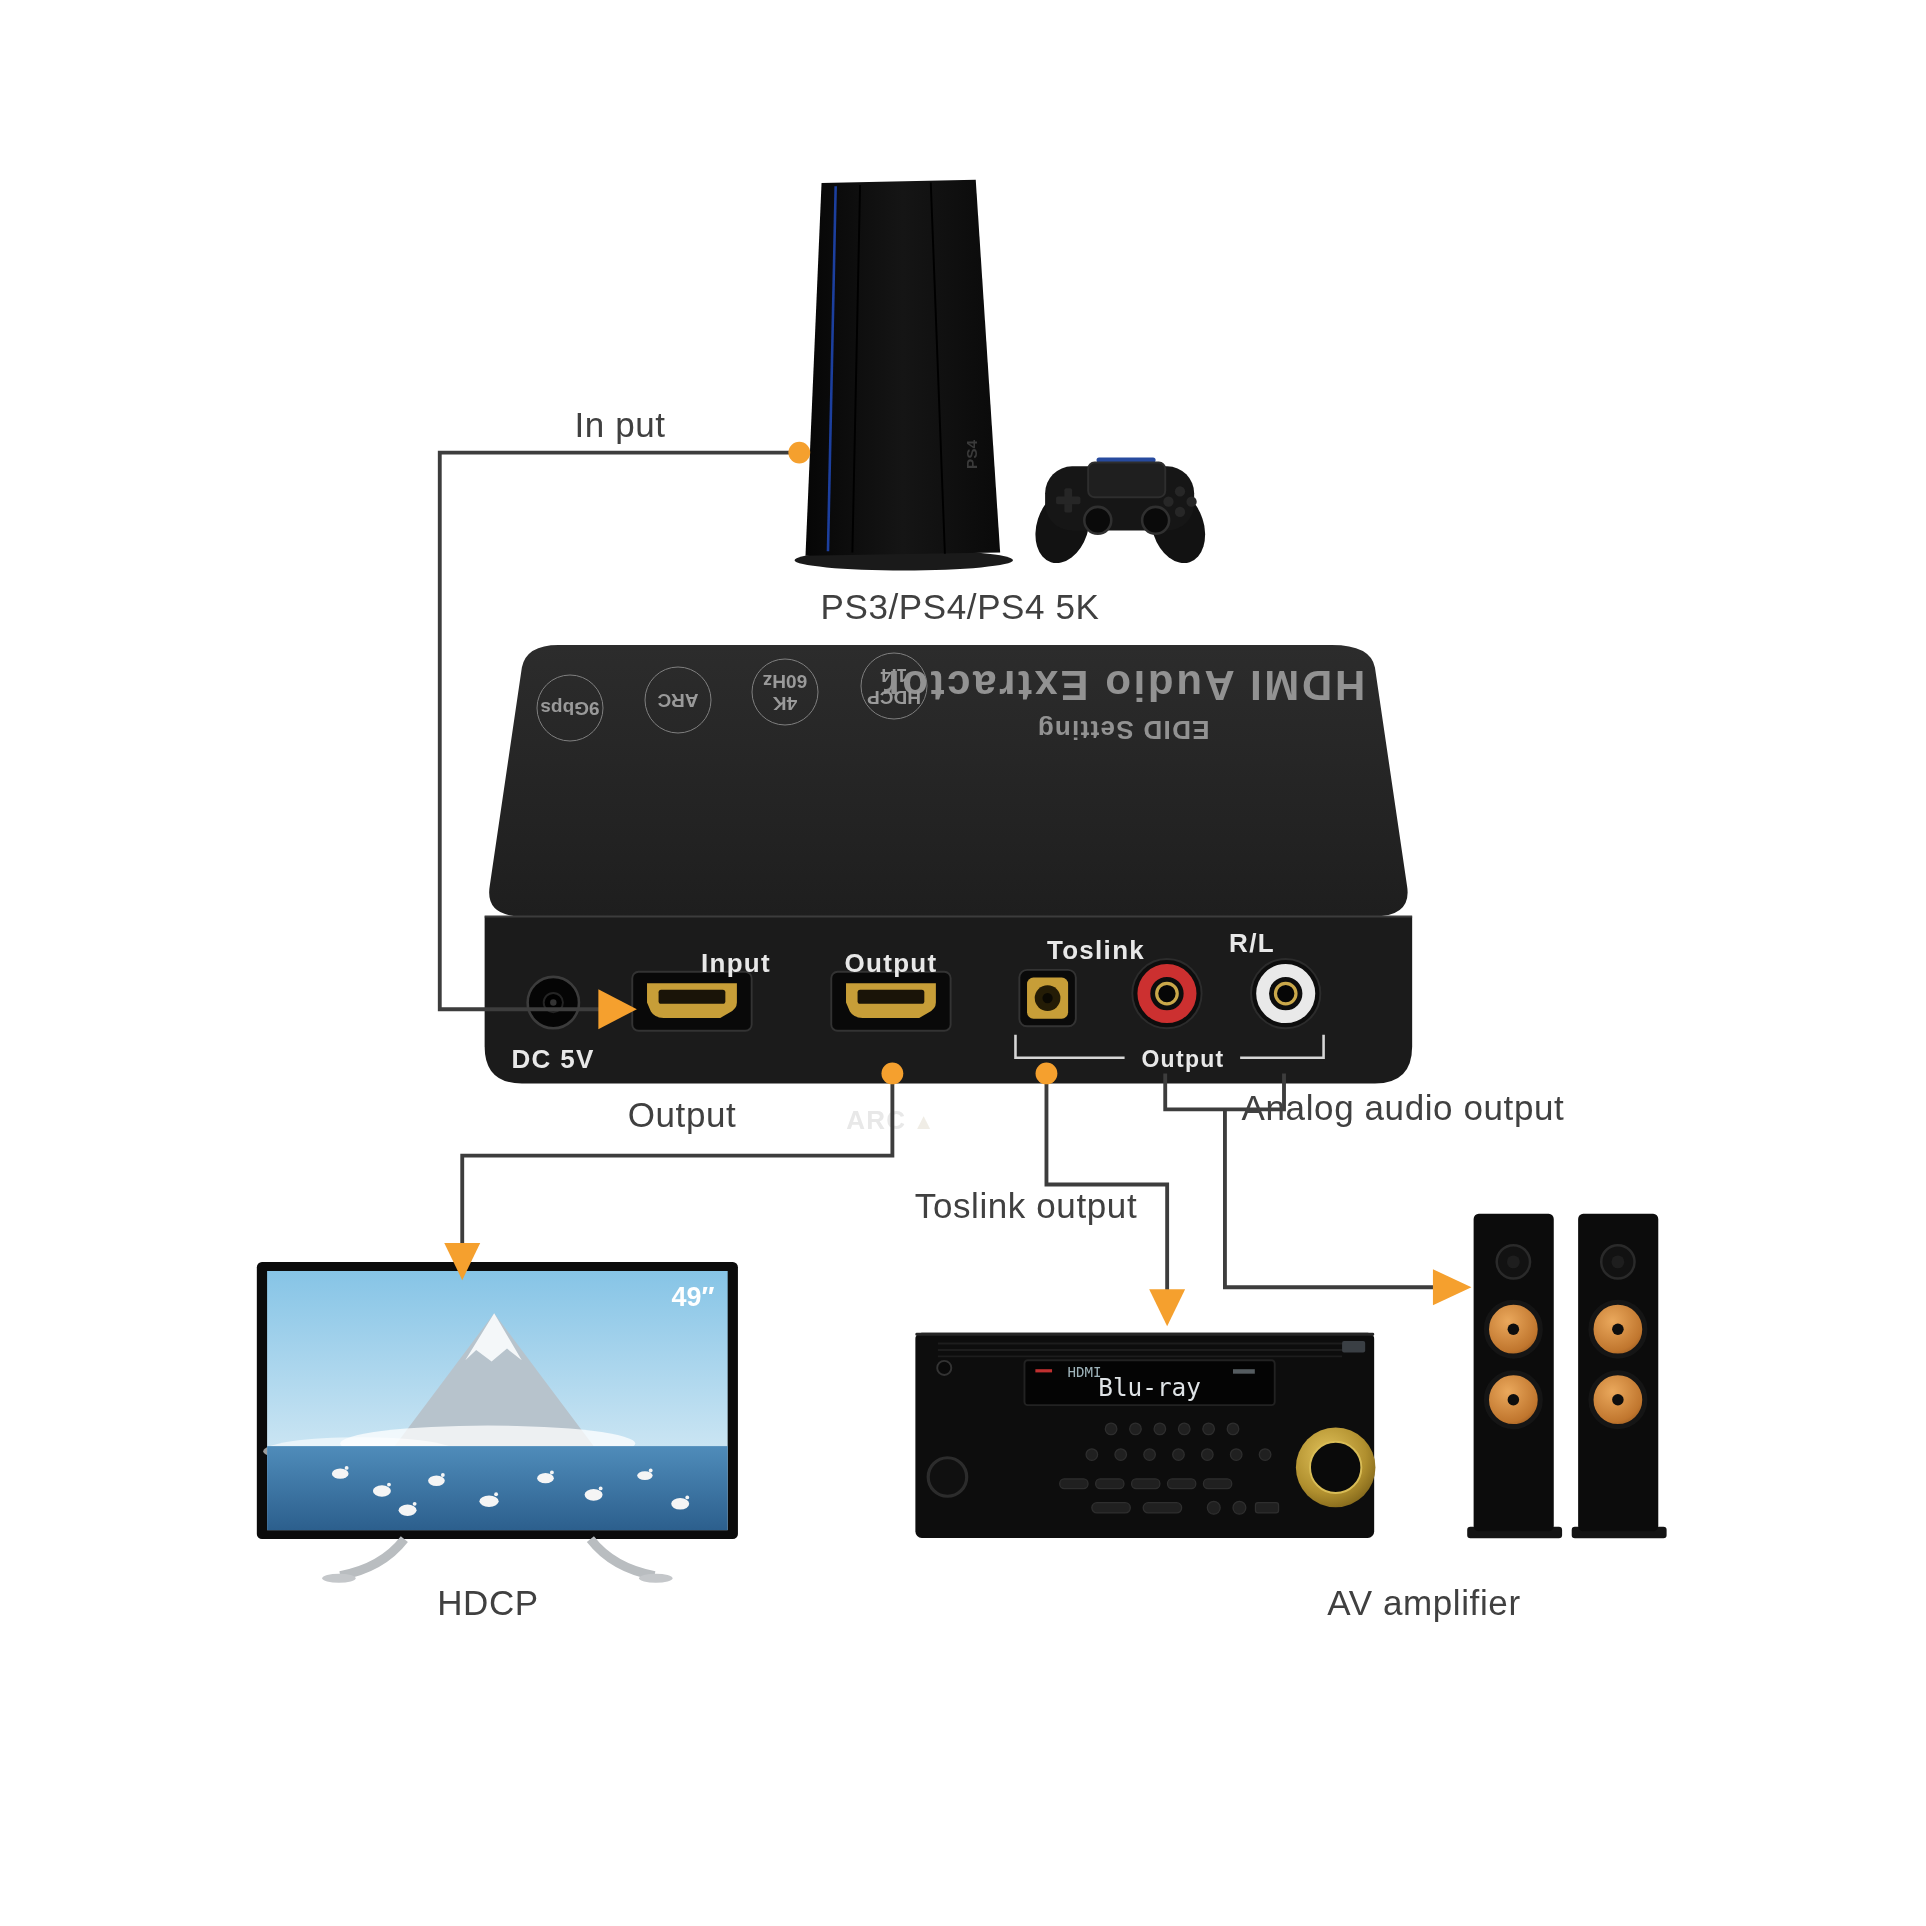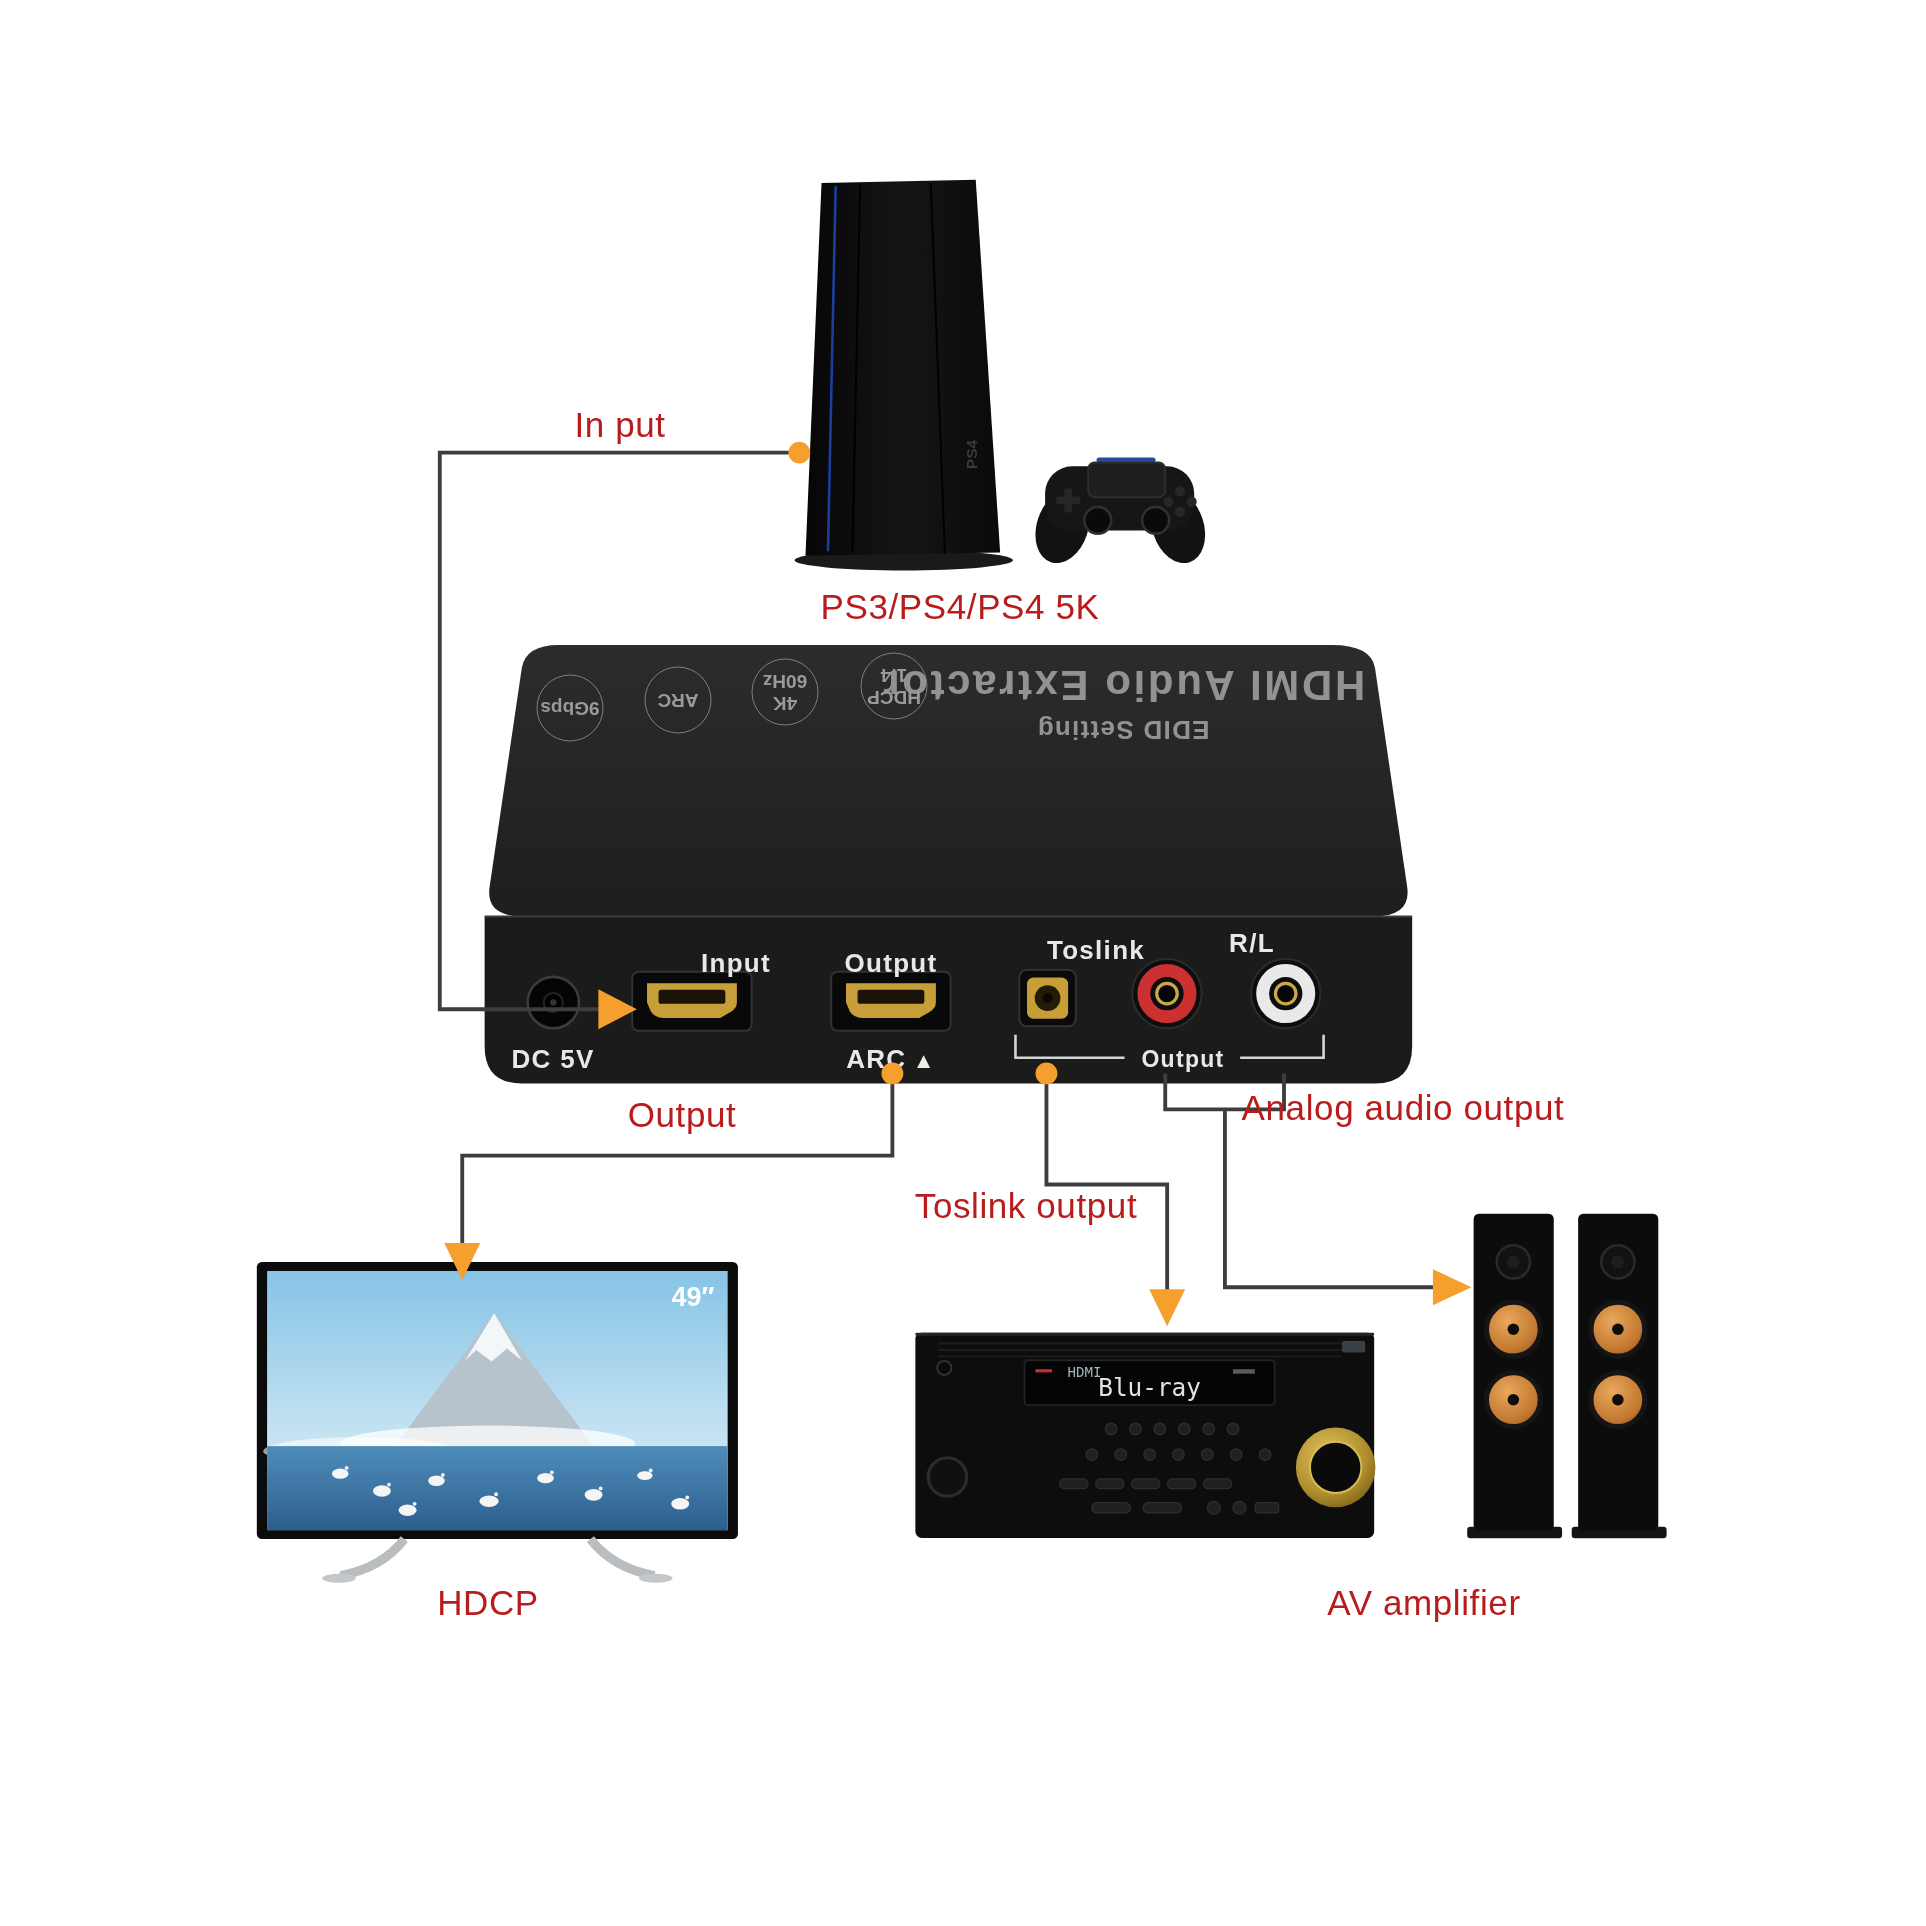--- a/index.html
+++ b/index.html
@@ -4,21 +4,21 @@
 <style>
   html,body{margin:0;padding:0;background:#ffffff;}
   .canvas{
     position:relative;width:1926px;height:1926px;background:#ffffff;
     font-family:"Liberation Sans", sans-serif;overflow:hidden;
   }
   .abs{position:absolute;}
   svg{display:block;}
   .label{
     position:absolute;transform:translate(-50%,-50%);
-    color:#b91c1c;font-size:35px;white-space:nowrap;letter-spacing:0.6px;
+    color:#404040;font-size:35px;white-space:nowrap;letter-spacing:0.6px;
   }
   .port-label{
     position:absolute;transform:translate(-50%,-50%);
     color:#e8e8e8;font-size:26px;font-weight:600;white-space:nowrap;letter-spacing:1.3px;
   }
   .port-label.small{font-size:23px;}
   .arc-tri{color:#f0ede6;font-size:22px;margin-left:6.4px;}
   .badge{
     position:absolute;width:67px;height:67px;border-radius:50%;
     border:1.9px solid #7f7f7f;color:#9a9a9a;box-sizing:border-box;
@@ -135,21 +135,21 @@
   </div>
 
   <div class="badge" style="left:570px;top:708px;">9Gbps</div>
   <div class="badge" style="left:678px;top:700px;">ARC</div>
   <div class="badge" style="left:785px;top:692px;">4K 60Hz</div>
   <div class="badge" style="left:894px;top:686px;">HDCP 1.4</div>
 
   <div class="port-label" style="left:553px;top:1059px;">DC 5V</div>
   <div class="port-label" style="left:692px;top:963px;margin-left:44px;">Input</div>
   <div class="port-label" style="left:891px;top:963px;">Output</div>
-  <div class="port-label" style="left:891px;top:1059px;">
+  <div class="port-label" style="left:891px;top:1120px;">
     <span>ARC</span><span class="arc-tri">▲</span>
   </div>
   <div class="port-label" style="left:1048px;top:950px;margin-left:48px;">Toslink</div>
   <div class="port-label" style="left:1252px;top:943px;">R/L</div>
   <div class="port-label small" style="left:1183px;top:1059px;">Output</div>
 
   <svg class="abs" style="left:244px;top:1252px;" width="526" height="360" viewBox="0 0 820 560">
     <defs>
       <linearGradient id="skyG" x1="0" y1="0" x2="0" y2="1">
         <stop offset="0" stop-color="#86c4e6"></stop>

